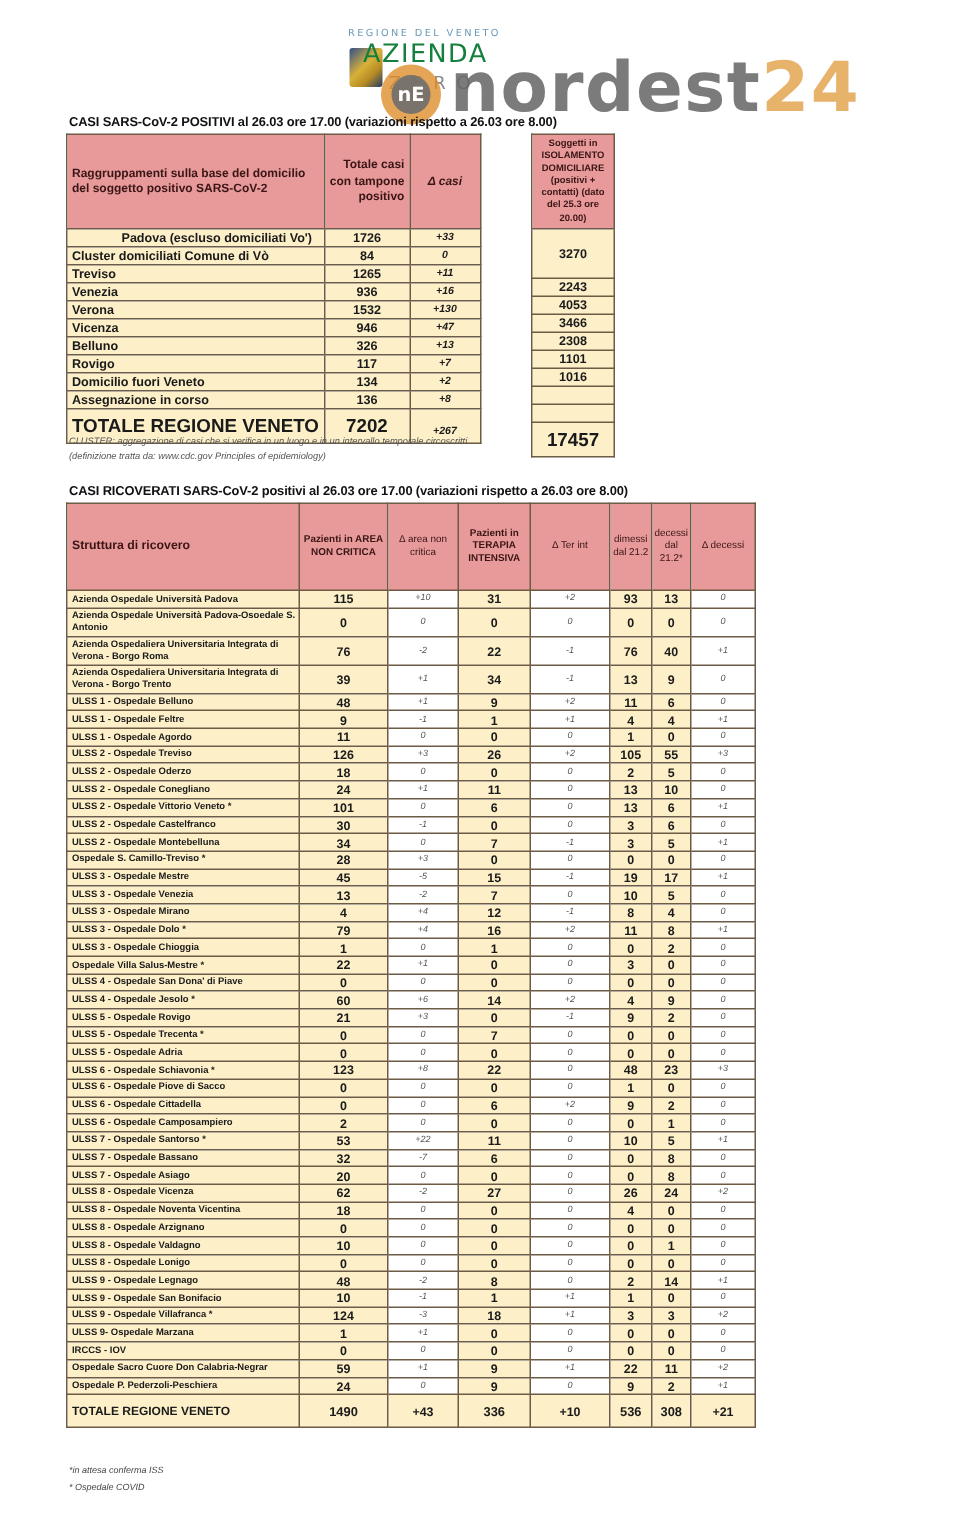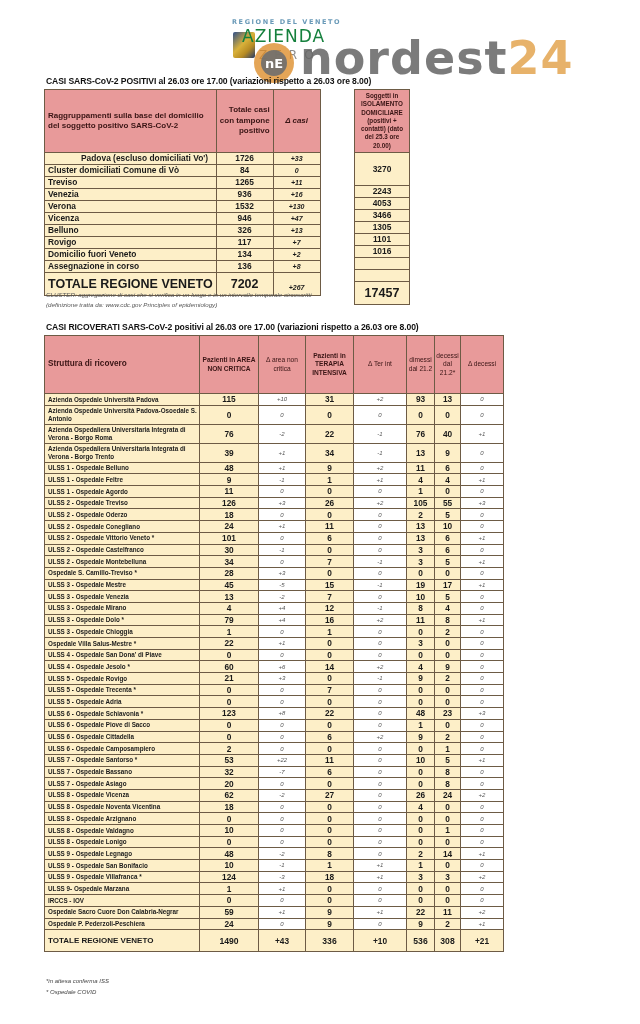--- a/index.html
+++ b/index.html
@@ -1,20 +1,20 @@
 <!DOCTYPE html>
 <html><head>
   <meta charset="utf-8">
   <style>
     * { box-sizing: border-box; margin: 0; padding: 0; }
     html, body { width: 640px; height: 1024px; background: #ffffff; overflow: hidden; }
     body { position: relative; font-family: "Liberation Sans", "DejaVu Sans", sans-serif; color: #1a1a1a; }
 
     
-    .logo-region { position: absolute; left: 232px; top: 18px; font-size: 6.5px; letter-spacing: 1.6px; color: #6a9ab8; font-weight: bold; font-family: "DejaVu Sans", sans-serif; }
+    .logo-region { position: absolute; left: 232px; top: 18px; font-size: 6.5px; letter-spacing: 1.6px; color: #6a9ab8; font-weight: normal; font-family: "DejaVu Sans", sans-serif; }
     .logo-emblem { position: absolute; left: 233px; top: 32px; width: 22px; height: 26px; background: linear-gradient(135deg,#2f4f88 0%,#d9b13a 45%,#b58a23 70%,#243a6b 100%); border-radius: 2px; }
     .logo-azienda { position: absolute; left: 242px; top: 28px; font-size: 17px; letter-spacing: 1px; color: #15803d; font-family: "DejaVu Sans", sans-serif; line-height: 1; }
     .logo-zero { position: absolute; left: 259px; top: 48px; font-size: 12px; letter-spacing: 7px; color: #8b8b8b; font-family: "DejaVu Sans", sans-serif; }
 
     .wm-circle { position: absolute; left: 254px; top: 43px; width: 40px; height: 40px; border-radius: 50%; background: rgba(220,140,40,0.78); }
     .wm-circle-inner { position: absolute; left: 7px; top: 7px; width: 26px; height: 26px; border-radius: 50%; background: rgba(110,110,110,0.9); color: #fff; font-size: 13px; font-weight: bold; display: flex; align-items: center; justify-content: center; font-family: "DejaVu Sans", sans-serif; }
     .wm-text { position: absolute; left: 300px; top: 35px; font-size: 46px; font-weight: bold; letter-spacing: 1px; line-height: 1; font-family: "DejaVu Sans", sans-serif; }
     .wm-text .grey { color: rgba(100,100,100,0.85); }
     .wm-text .orange { color: rgba(228,170,90,0.9); }
 
@@ -160,21 +160,21 @@
   <tr class="cream">
         <td>2243</td>
       </tr>
   <tr class="cream">
         <td>4053</td>
       </tr>
   <tr class="cream">
         <td>3466</td>
       </tr>
   <tr class="cream">
-        <td>1305</td>
+        <td>2308</td>
       </tr>
   <tr class="cream">
         <td>1101</td>
       </tr>
   <tr class="cream">
         <td>1016</td>
       </tr>
   <tr class="cream">
         <td></td>
       </tr>

